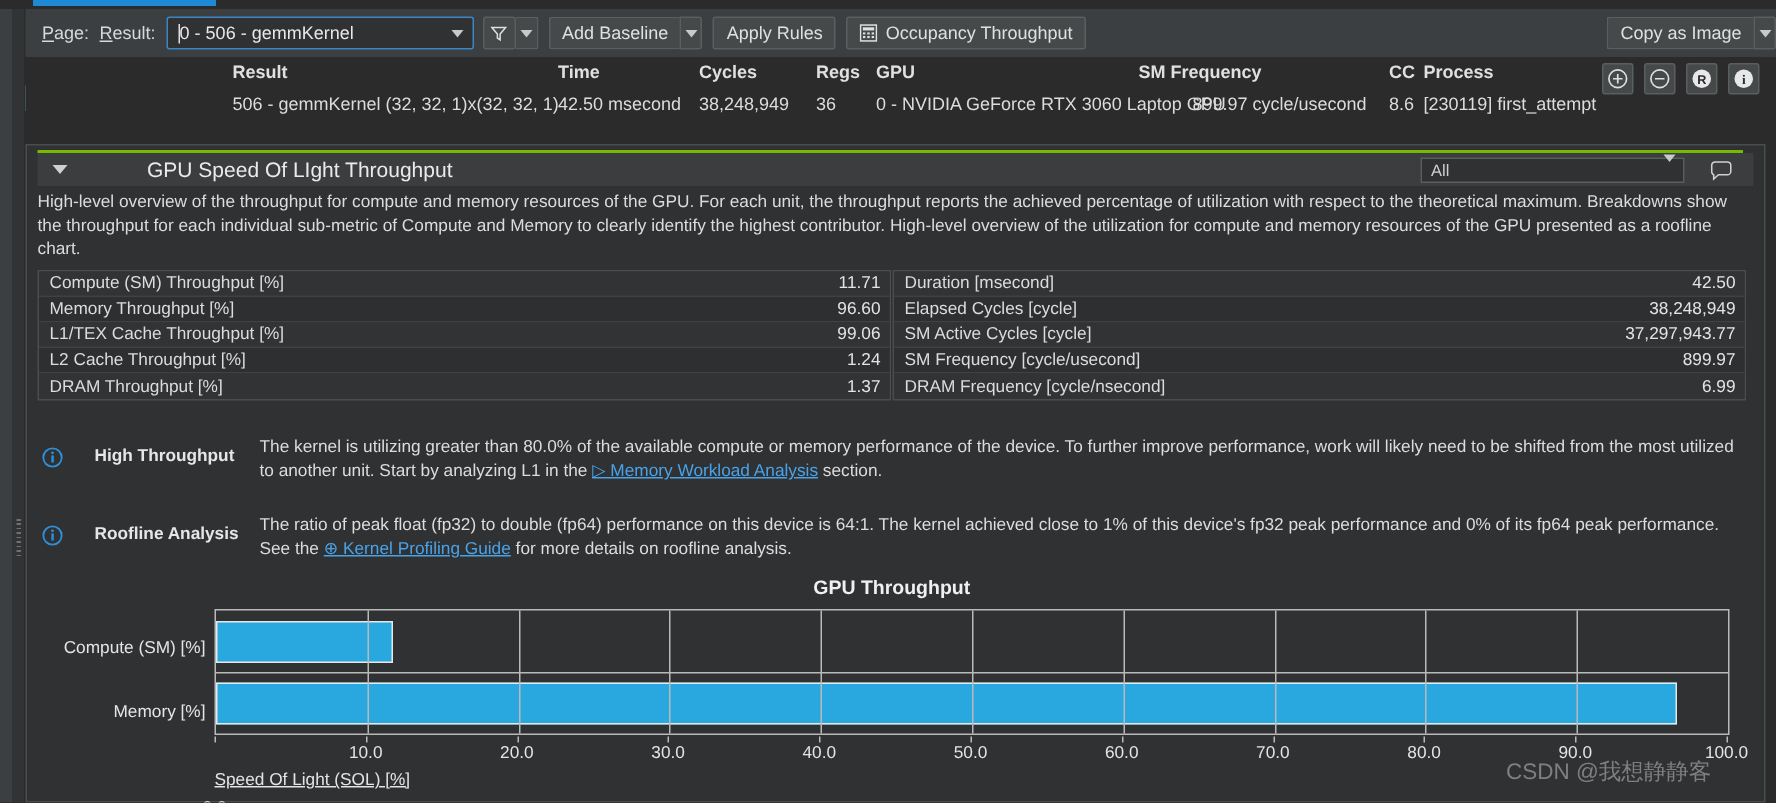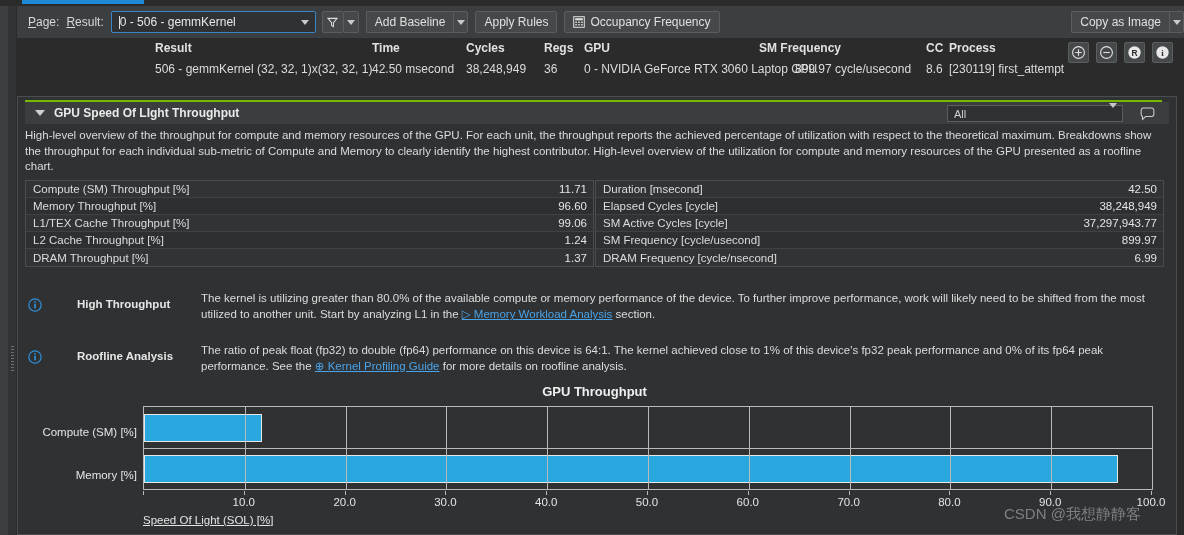--- a/index.html
+++ b/index.html
@@ -71,21 +71,21 @@
 
   
   .panel { position:absolute; left:17px; top:96px; width:1160px; height:439px;
            background:#2f3133; border:1px solid #4a4d4f; }
   .panel-accent { position:absolute; left:25px; top:100px; width:1137px; height:2px; background:#76b900; }
 
   .panel-header { position:absolute; left:25px; top:102px; width:1144px; height:22px;
            background:#3b3d3f; display:flex; align-items:center; }
   .tri { width:0;height:0;border-left:5px solid transparent;border-right:5px solid transparent;
            border-top:6px solid #d0d0d0; margin-left:10px; margin-right:9px; }
-  .panel-title { color:#eaeaea; font-size:12px; font-weight:bold; }
+  .panel-title { color:#eaeaea; font-size:14px; font-weight:normal;margin-left:44px; }
   .hdr-combo { position:absolute; right:46px; top:3px; width:176px; height:17px; background:#2f3133;
            border:1px solid #5a5e60; display:flex; align-items:center; padding-left:6px;
            color:#cfcfcf; font-size:11px; }
   .hdr-combo .caret { margin-left:auto; margin-right:5px; }
   .comment-icon { position:absolute; right:13px; top:3px; width:18px; height:17px;
            display:flex; align-items:center; justify-content:center; }
 
   .desc { position:absolute; left:25px; top:128px; width:1139px; color:#dcdcdc;
            font-size:11.5px; line-height:15.5px; }
 
@@ -94,21 +94,21 @@
   .mtable.left { left:25px; }
   .mtable.right { left:595px; }
   .mrow { height:17px; display:flex; align-items:center; justify-content:space-between;
           padding:0 6px 0 7px; border-bottom:1px solid #3f4244; background:#313335;
           color:#dcdcdc; font-size:11.5px; }
   .mrow:nth-child(even) { background:#2d2f31; }
   .mrow:last-child { border-bottom:none; }
   .mrow .mval { color:#e4e4e4; }
 
   
-  .adv { position:absolute; left:25px; width:1139px; display:flex; align-items:flex-start;gap:14px; }
+  .adv { position:absolute; left:25px; width:1139px; display:flex; align-items:flex-start; }
   .adv.a1 { top:288px; } .adv.a2 { top:340px; }
   .adv-icon { width:20px; display:flex; justify-content:center; padding-top:10px; }
   .adv-name { width:128px; color:#e6e6e6; font-size:11.5px; font-weight:bold; padding-top:10px;
               text-align:left; padding-left:18px; }
   .adv-text { flex:1; color:#dcdcdc; font-size:11.5px; line-height:16px; padding-top:2px; }
   .lnk { color:#4aa3e8; text-decoration:underline; }
 
   
   .chart-wrap { position:absolute; left:25px; top:382px; width:1139px; height:150px; }
   .chart-title { position:absolute; left:0; top:2px; width:1139px; text-align:center;
@@ -181,21 +181,21 @@
     <svg width="12" height="12" viewBox="0 0 12 12" style="margin-right:5px">
       <rect x="0.7" y="0.7" width="10.6" height="10.6" fill="none" stroke="#e0e0e0" stroke-width="1"></rect>
       <rect x="2.2" y="2.2" width="7.6" height="2.1" fill="#e0e0e0"></rect>
       <rect x="2.3" y="5.6" width="1.6" height="1.4" fill="#e0e0e0"></rect>
       <rect x="5.2" y="5.6" width="1.6" height="1.4" fill="#e0e0e0"></rect>
       <rect x="8.1" y="5.6" width="1.6" height="1.4" fill="#e0e0e0"></rect>
       <rect x="2.3" y="8.0" width="1.6" height="1.4" fill="#e0e0e0"></rect>
       <rect x="5.2" y="8.0" width="1.6" height="1.4" fill="#e0e0e0"></rect>
       <rect x="8.1" y="8.0" width="1.6" height="1.4" fill="#e0e0e0"></rect>
     </svg>
-    <span>Occupancy Frequency</span>
+    <span>Occupancy Throughput</span>
   </div>
 
   <div class="spacer"></div>
   <div class="tb-right">
     <div class="tbtn split-main">
       <span>Copy as Image</span>
     </div>
     <div class="tbtn split-arrow">
       <i class="caret-glyph"></i>
     </div>

